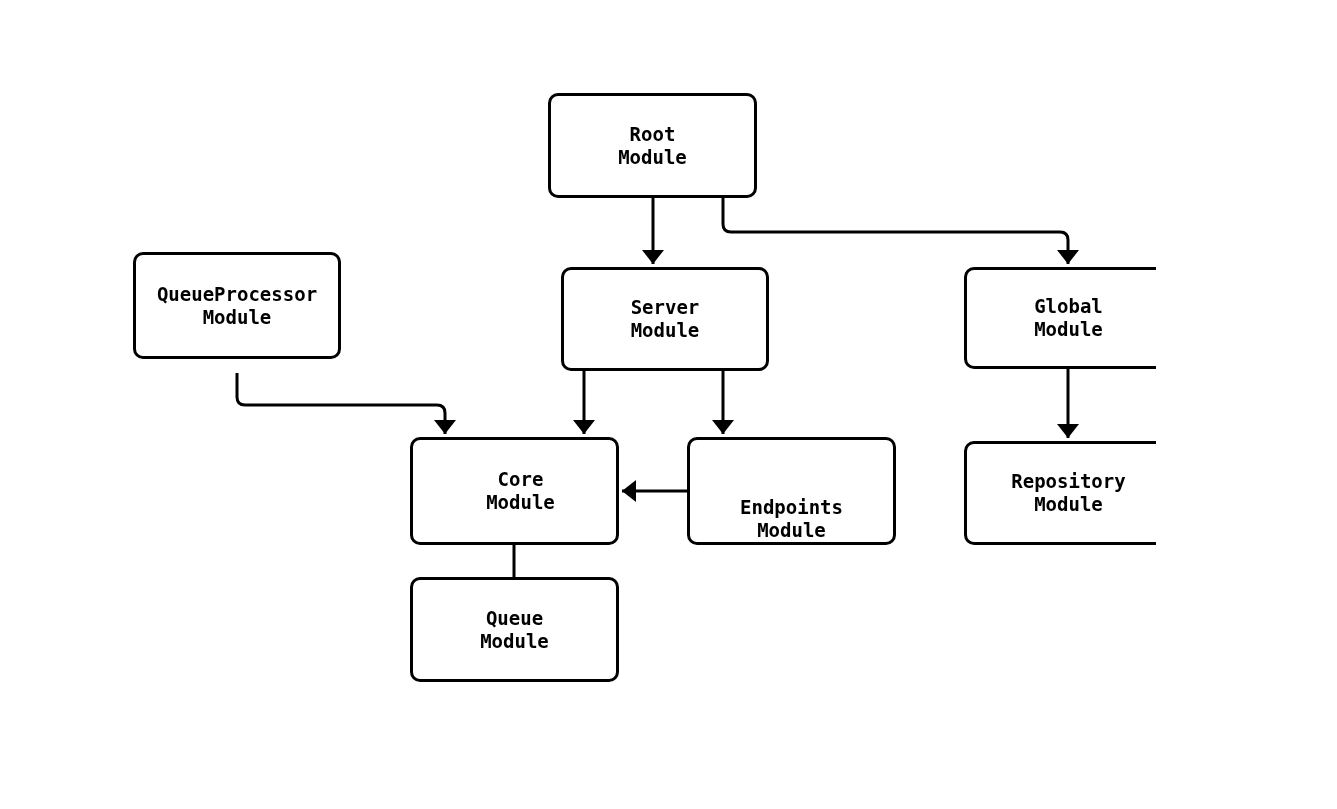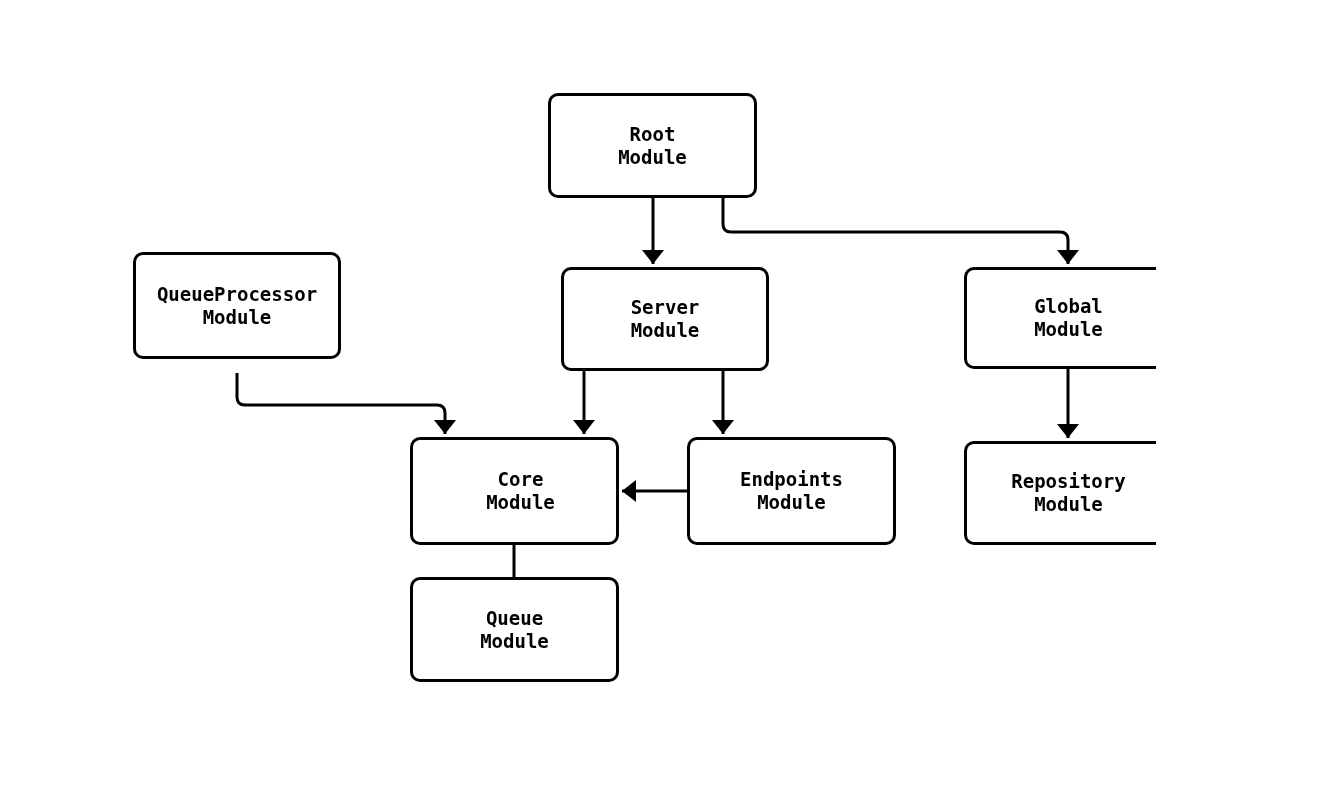--- a/index.html
+++ b/index.html
@@ -40,21 +40,21 @@
     color: #000000;
     text-align: center;
     white-space: pre-line;
   }
   
   .node-root          { left: 548px;  top: 93px;  width: 209px; height: 105px; }
   .node-queueprocessor{ left: 133px;  top: 252px; width: 208px; height: 107px; }
   .node-server        { left: 549px;  top: 267px; width: 208px; height: 104px; margin-left: 12px; }
   .node-global        { left: 964px;  top: 267px; width: 209px; height: 102px; }
   .node-core          { left: 410px;  top: 437px; width: 209px; height: 108px; padding-left: 12px; }
-  .node-endpoints     { left: 687px;  top: 437px; width: 209px; height: 108px; }
+  .node-endpoints     { left: 687px;  top: 437px; width: 209px; height: 108px; align-items: flex-end; }
   .node-repository    { left: 964px;  top: 441px; width: 209px; height: 104px; }
   .node-queue         { left: 410px;  top: 577px; width: 209px; height: 105px; }
 </style>
 </head>
 <body>
 
 <div class="canvas">
 
   <svg class="edges-layer" width="1337" height="809" viewBox="0 0 1337 809" xmlns="http://www.w3.org/2000/svg">
     <defs>

